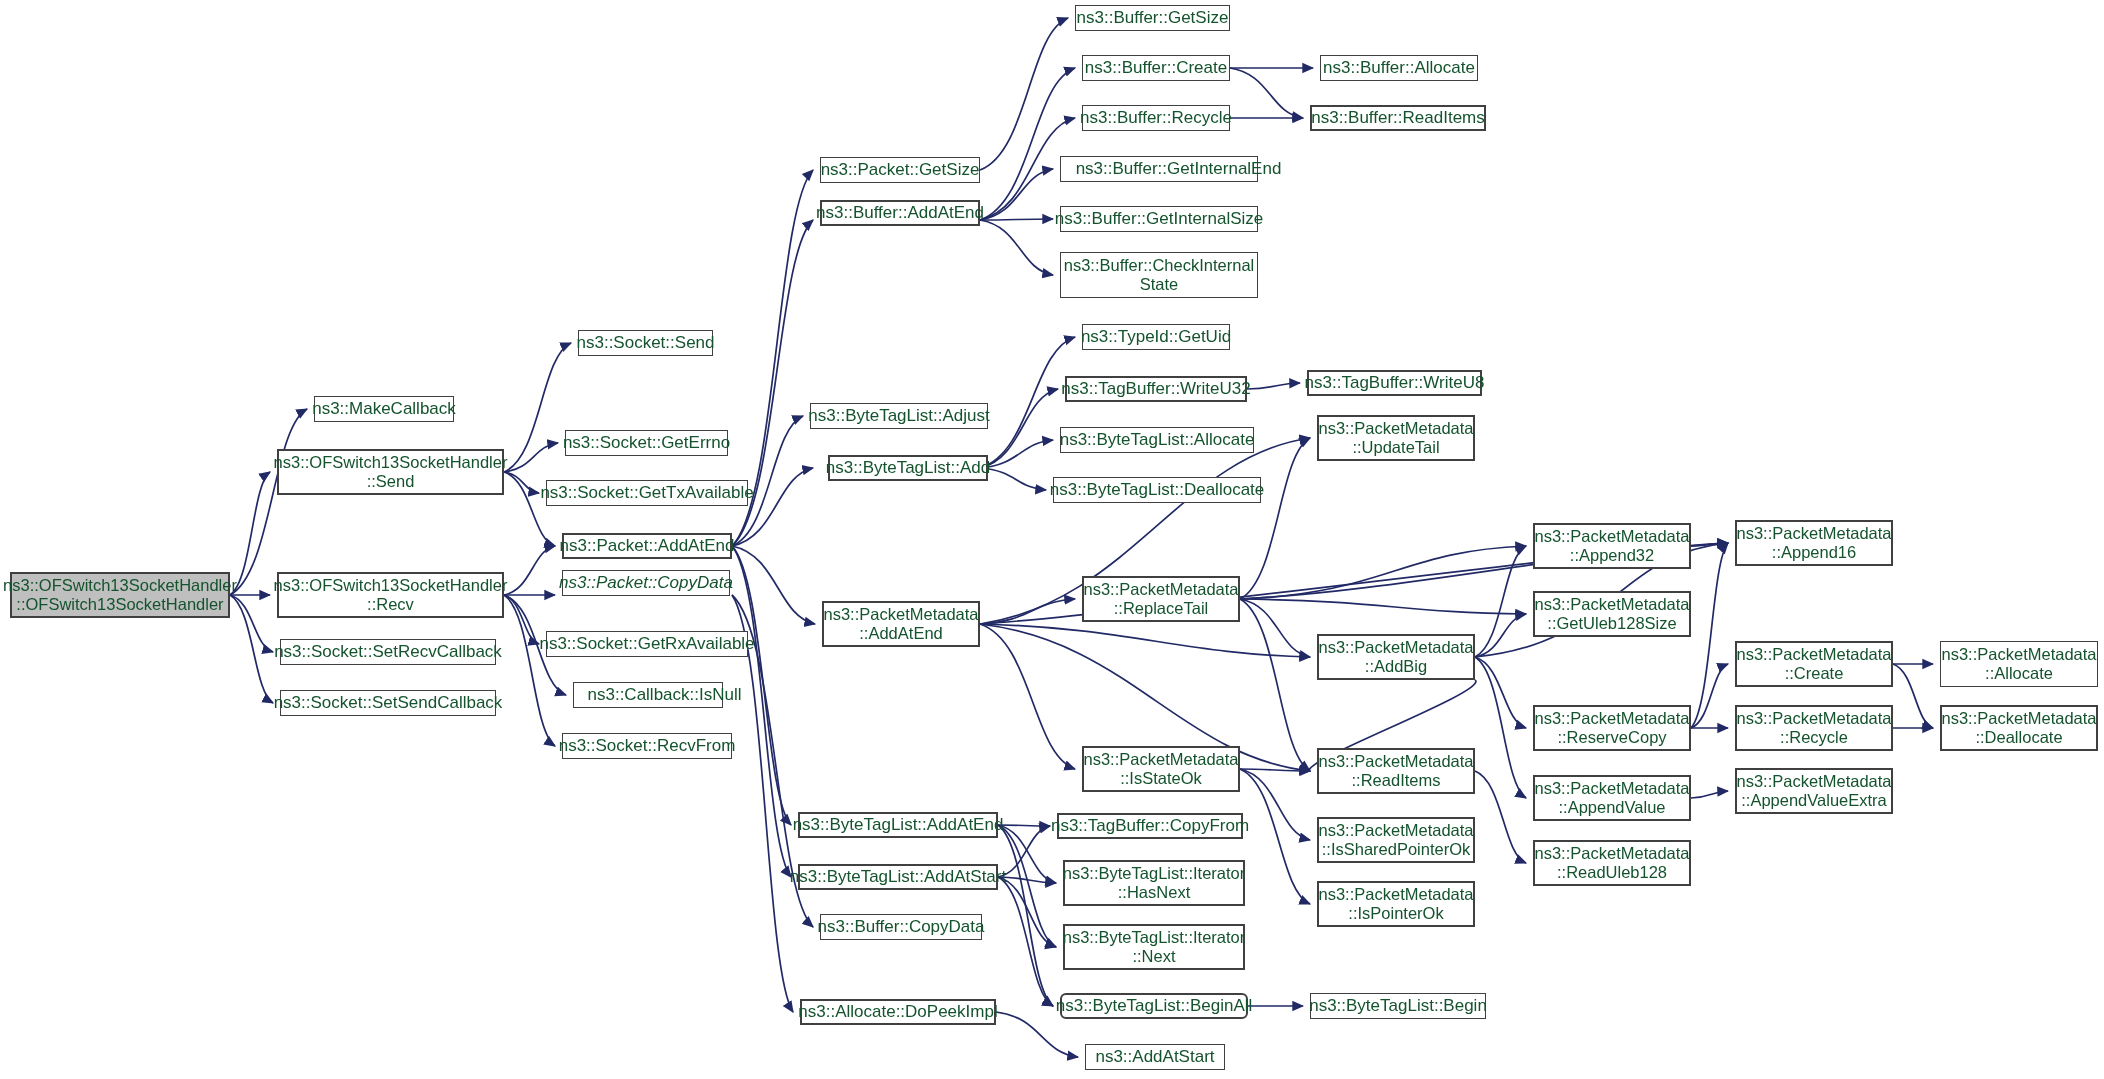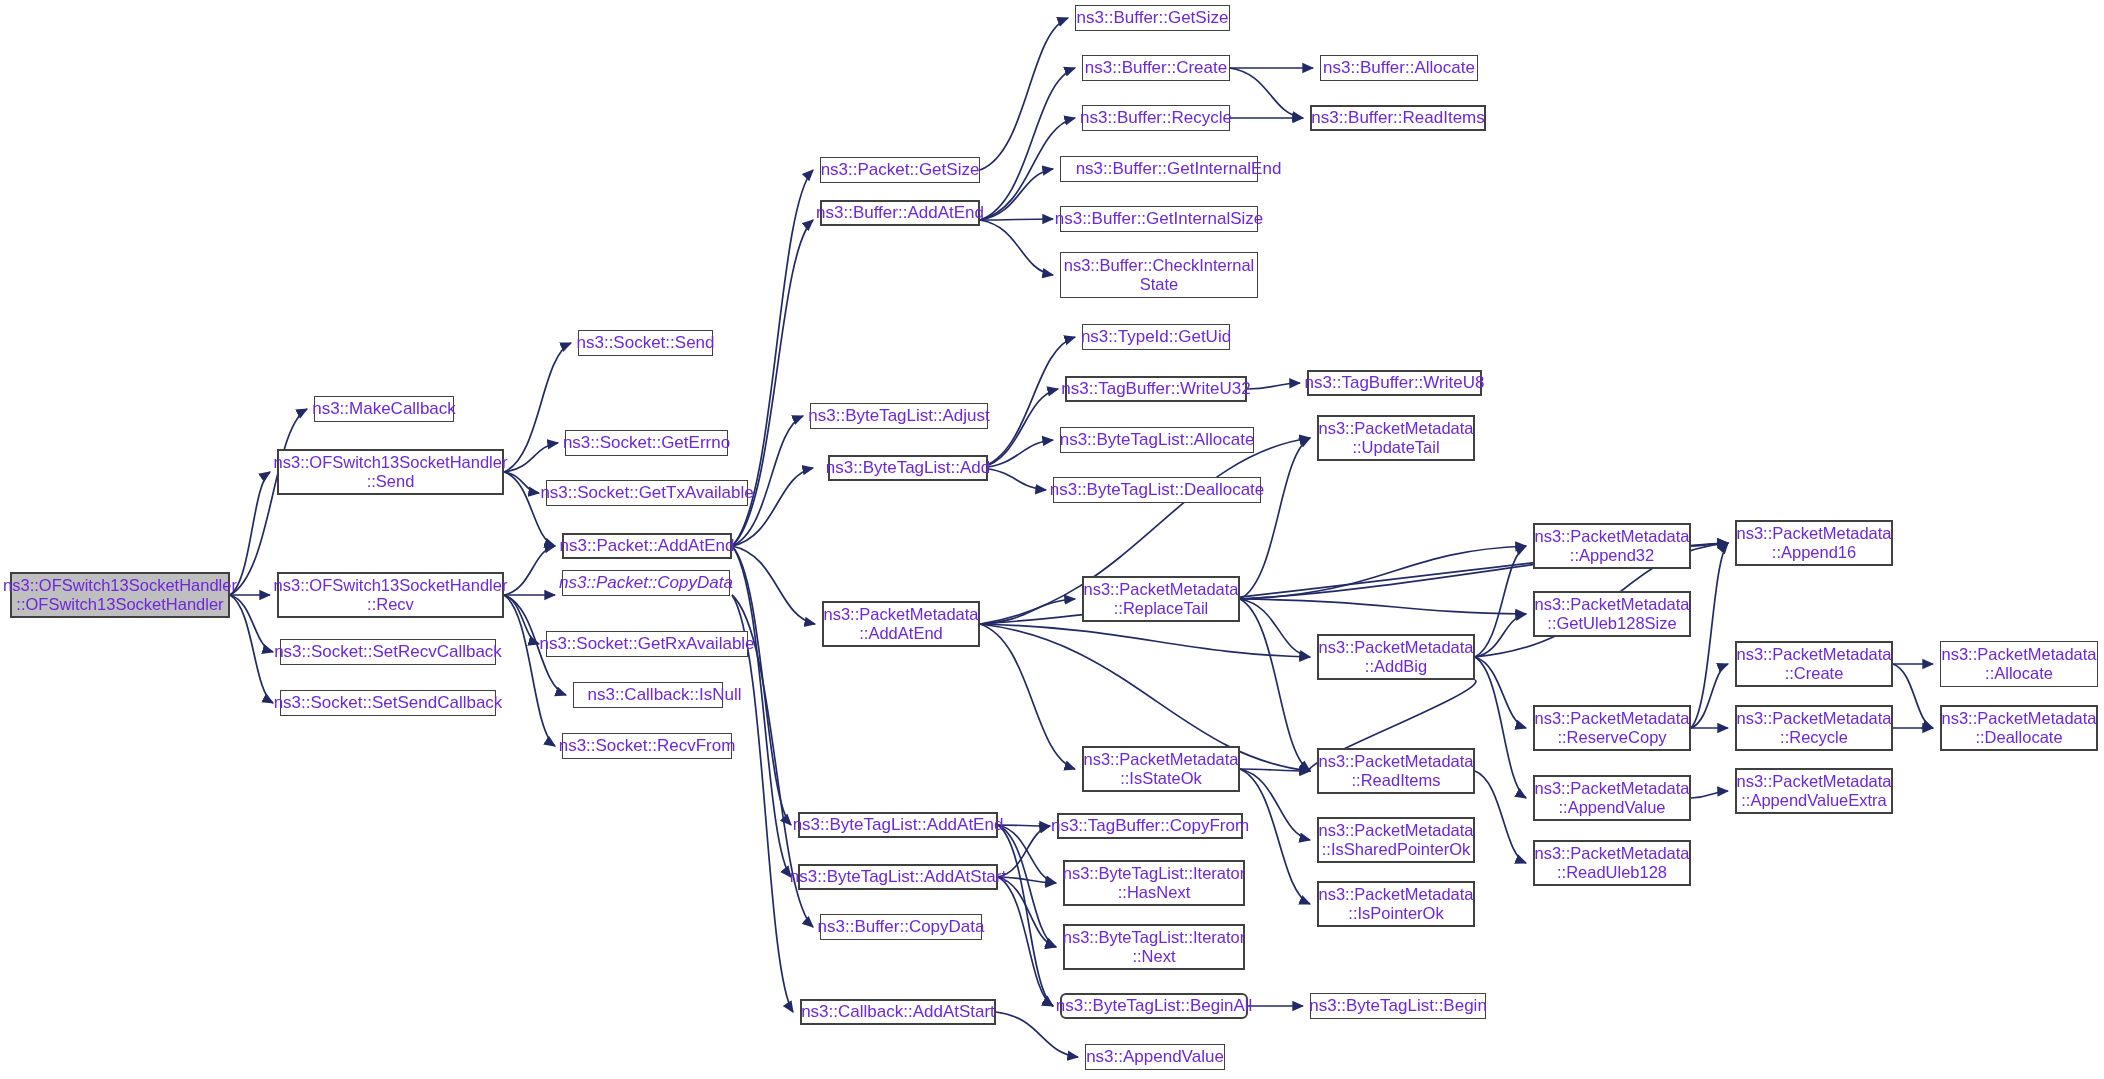--- a/index.html
+++ b/index.html
@@ -2,21 +2,21 @@
 <html><head>
 <meta charset="utf-8">
 <style>
   html,body{margin:0;padding:0;background:#ffffff;}
   #canvas{position:relative;width:2104px;height:1079px;background:#ffffff;
           font-family:"Liberation Sans",sans-serif;overflow:hidden;}
   svg.edges{position:absolute;left:0;top:0;width:2104px;height:1079px;}
   .node{position:absolute;box-sizing:border-box;background:#ffffff;
         border:1px solid #404040;display:flex;align-items:center;
         justify-content:center;text-align:center;line-height:1.18;
-        font-size:17px;color:#6d28d9;letter-spacing:0px;
+        font-size:17px;color:#14532d;letter-spacing:0px;
         white-space:pre-line;padding:0 4px;}
   .node.root{background:#bfbfbf;border:1px solid #404040;}
   .node.thick{border-width:2px;}
 </style>
 </head>
 <body>
 
 <div id="canvas">
   <svg class="edges" viewBox="0 0 2104 1079" preserveAspectRatio="none">
     <defs>
@@ -118,21 +118,21 @@
       <div class="node" style="left: 565px; top: 430px; width: 163px; height: 26px;">ns3::Socket::GetErrno</div>
       <div class="node" style="left: 546px; top: 480px; width: 202px; height: 26px;">ns3::Socket::GetTxAvailable</div>
       <div class="node thick" style="left: 562px; top: 533px; width: 170px; height: 26px;">ns3::Packet::AddAtEnd</div>
       <div class="node" style="left: 562px; top: 570px; width: 168px; height: 26px; font-style: italic;">ns3::Packet::CopyData</div>
       <div class="node" style="left: 546px; top: 631px; width: 202px; height: 26px;">ns3::Socket::GetRxAvailable</div>
       <div class="node" style="left: 573px; top: 682px; width: 150px; height: 26px; padding-left: 37px;">ns3::Callback::IsNull</div>
       <div class="node" style="left: 562px; top: 733px; width: 170px; height: 26px;">ns3::Socket::RecvFrom</div>
       <div class="node thick" style="left: 798px; top: 812px; width: 200px; height: 26px;">ns3::ByteTagList::AddAtEnd</div>
       <div class="node thick" style="left: 798px; top: 864px; width: 200px; height: 26px;">ns3::ByteTagList::AddAtStart</div>
       <div class="node" style="left: 820px; top: 914px; width: 162px; height: 26px;">ns3::Buffer::CopyData</div>
-      <div class="node thick" style="left: 800px; top: 999px; width: 196px; height: 26px;">ns3::Callback::AddAtStart</div>
+      <div class="node thick" style="left: 800px; top: 999px; width: 196px; height: 26px;">ns3::Allocate::DoPeekImpl</div>
       <div class="node" style="left: 820px; top: 157px; width: 160px; height: 26px;">ns3::Packet::GetSize</div>
       <div class="node thick" style="left: 820px; top: 200px; width: 160px; height: 26px;">ns3::Buffer::AddAtEnd</div>
       <div class="node" style="left: 810px; top: 403px; width: 178px; height: 26px;">ns3::ByteTagList::Adjust</div>
       <div class="node thick" style="left: 828px; top: 455px; width: 160px; height: 26px;">ns3::ByteTagList::Add</div>
       <div class="node thick" style="left: 822px; top: 601px; width: 158px; height: 46px; font-size: 16.5px;">ns3::PacketMetadata
 ::AddAtEnd</div>
       <div class="node" style="left: 1075px; top: 5px; width: 155px; height: 26px;">ns3::Buffer::GetSize</div>
       <div class="node" style="left: 1082px; top: 55px; width: 148px; height: 26px;">ns3::Buffer::Create</div>
       <div class="node" style="left: 1082px; top: 105px; width: 148px; height: 26px;">ns3::Buffer::Recycle</div>
       <div class="node" style="left: 1060px; top: 156px; width: 198px; height: 26px; padding-left: 43px;">ns3::Buffer::GetInternalEnd</div>
@@ -146,21 +146,21 @@
       <div class="node thick" style="left: 1082px; top: 576px; width: 158px; height: 46px; font-size: 16.5px;">ns3::PacketMetadata
 ::ReplaceTail</div>
       <div class="node thick" style="left: 1082px; top: 746px; width: 158px; height: 46px; font-size: 16.5px;">ns3::PacketMetadata
 ::IsStateOk</div>
       <div class="node thick" style="left: 1057px; top: 813px; width: 186px; height: 26px;">ns3::TagBuffer::CopyFrom</div>
       <div class="node thick" style="left: 1063px; top: 860px; width: 182px; height: 46px; font-size: 16.5px;">ns3::ByteTagList::Iterator
 ::HasNext</div>
       <div class="node thick" style="left: 1063px; top: 924px; width: 182px; height: 46px; font-size: 16.5px;">ns3::ByteTagList::Iterator
 ::Next</div>
       <div class="node thick" style="left: 1060px; top: 993px; width: 188px; height: 26px; border-radius: 6px;">ns3::ByteTagList::BeginAll</div>
-      <div class="node" style="left: 1085px; top: 1044px; width: 140px; height: 26px;">ns3::AppendValue</div>
+      <div class="node" style="left: 1085px; top: 1044px; width: 140px; height: 26px;">ns3::AddAtStart</div>
       <div class="node thick" style="left: 1307px; top: 370px; width: 175px; height: 26px;">ns3::TagBuffer::WriteU8</div>
       <div class="node thick" style="left: 1317px; top: 415px; width: 158px; height: 46px; font-size: 16.5px;">ns3::PacketMetadata
 ::UpdateTail</div>
       <div class="node thick" style="left: 1533px; top: 523px; width: 158px; height: 46px; font-size: 16.5px;">ns3::PacketMetadata
 ::Append32</div>
       <div class="node thick" style="left: 1533px; top: 591px; width: 158px; height: 46px; font-size: 16.5px;">ns3::PacketMetadata
 ::GetUleb128Size</div>
       <div class="node thick" style="left: 1317px; top: 634px; width: 158px; height: 46px; font-size: 16.5px;">ns3::PacketMetadata
 ::AddBig</div>
       <div class="node thick" style="left: 1317px; top: 748px; width: 158px; height: 46px; font-size: 16.5px;">ns3::PacketMetadata

